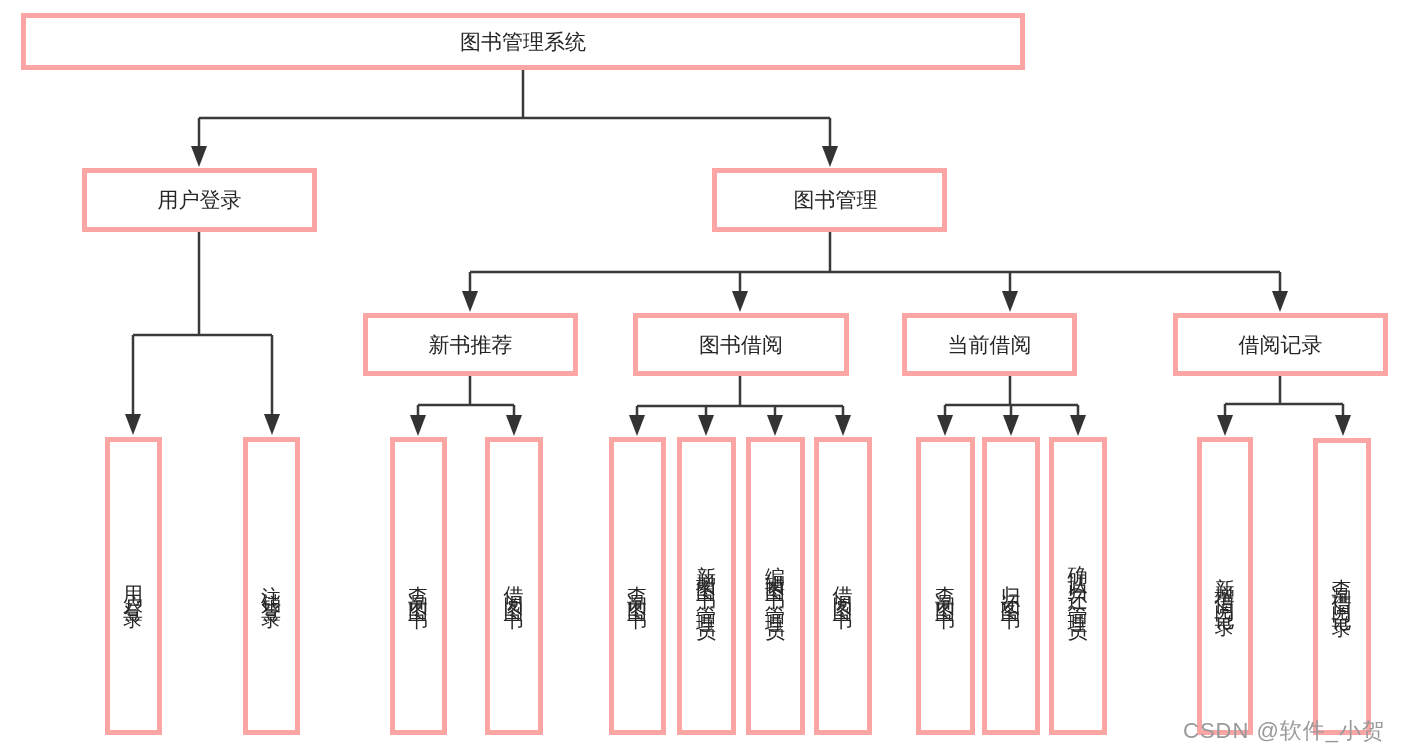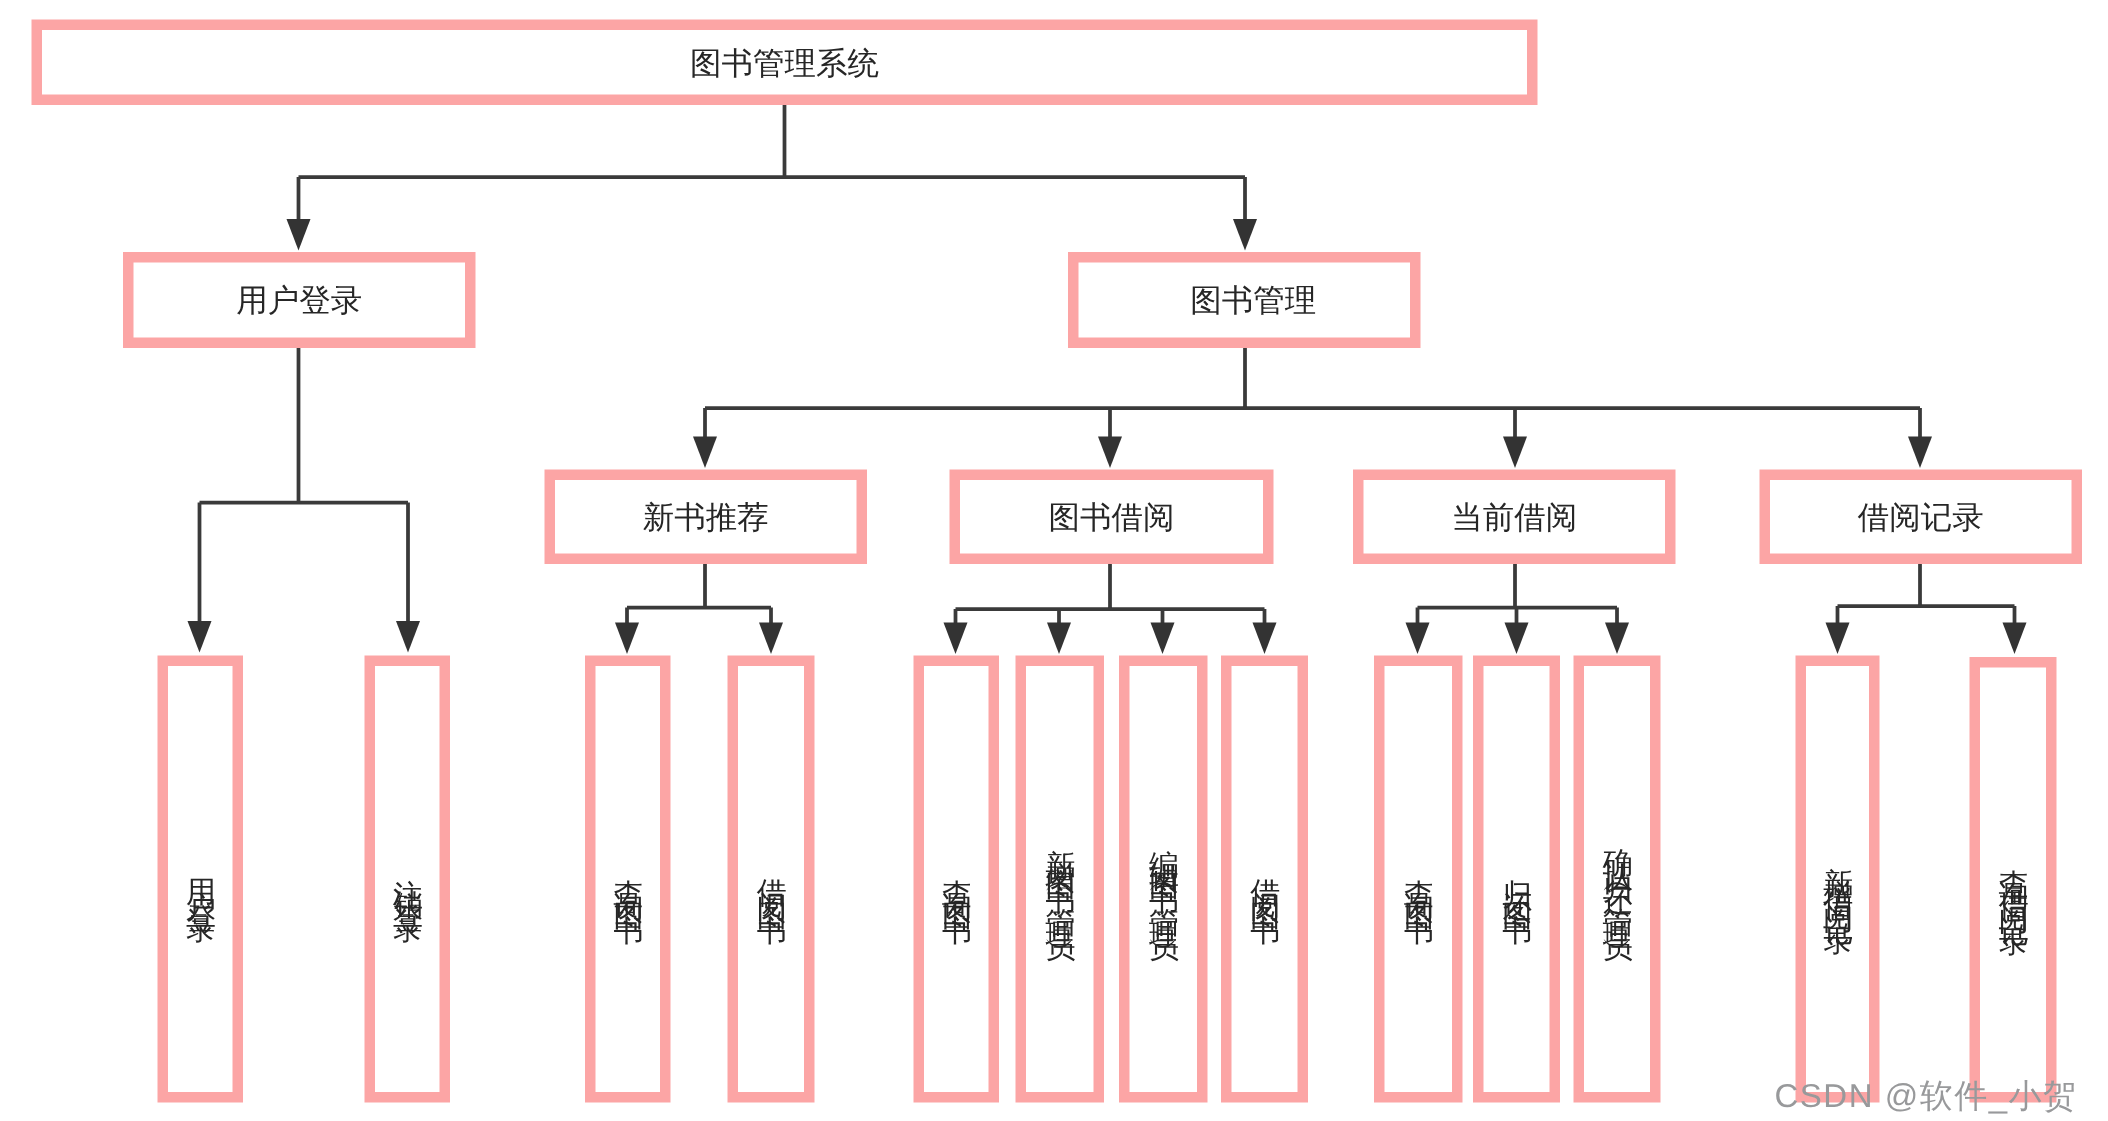--- a/index.html
+++ b/index.html
@@ -8,21 +8,21 @@
     width:1405px;height:747px;
     background:#ffffff;
     font-family:"Liberation Sans","DejaVu Sans",sans-serif;
     overflow:hidden;
   }
   .wires{position:absolute;left:0;top:0;z-index:0;}
   .node{
     position:absolute;z-index:1;
     box-sizing:border-box;
     background:#ffffff;
-    border:7px solid #fca5a5;
+    border:5px solid #fca5a5;
     display:flex;align-items:center;justify-content:center;
     color:#262626;font-size:21px;
     white-space:nowrap;
   }
   .leaf{
     writing-mode:vertical-rl;
     text-orientation:mixed;
     font-size:20px;
     letter-spacing:8px;
     line-height:1;
@@ -81,21 +81,21 @@
     </g>
   </svg>
 
   <div class="node" style="left:21px;top:13px;width:1004px;height:57px;">图书管理系统</div>
 
   <div class="node" style="left:82px;top:168px;width:235px;height:64px;">用户登录</div>
   <div class="node" style="left:712px;top:168px;width:235px;height:64px;padding-left:12px;">图书管理</div>
 
   <div class="node" style="left:633px;top:313px;width:216px;height:63px;">图书借阅</div>
   <div class="node" style="left:363px;top:313px;width:215px;height:63px;">新书推荐</div>
-  <div class="node" style="left:902px;top:313px;width:215px;height:63px;">当前借阅</div>
+  <div class="node" style="left:902px;top:313px;width:175px;height:63px;">当前借阅</div>
   <div class="node" style="left:1173px;top:313px;width:215px;height:63px;">借阅记录</div>
 
   <div class="node leaf" style="left:105px;top:437px;width:57px;height:298px;">用户登录</div>
   <div class="node leaf" style="left:243px;top:437px;width:57px;height:298px;">注销登录</div>
 
   <div class="node leaf" style="left:390px;top:437px;width:57px;height:298px;">查询图书</div>
   <div class="node leaf" style="left:485px;top:437px;width:58px;height:298px;">借阅图书</div>
 
   <div class="node leaf" style="left:609px;top:437px;width:57px;height:298px;">查询图书</div>
   <div class="node leaf" style="left:677px;top:437px;width:59px;height:298px;">新增图书（管理员）</div>

